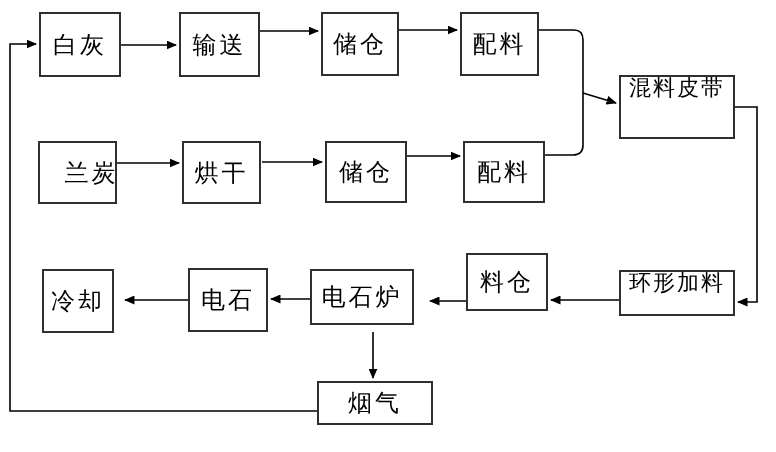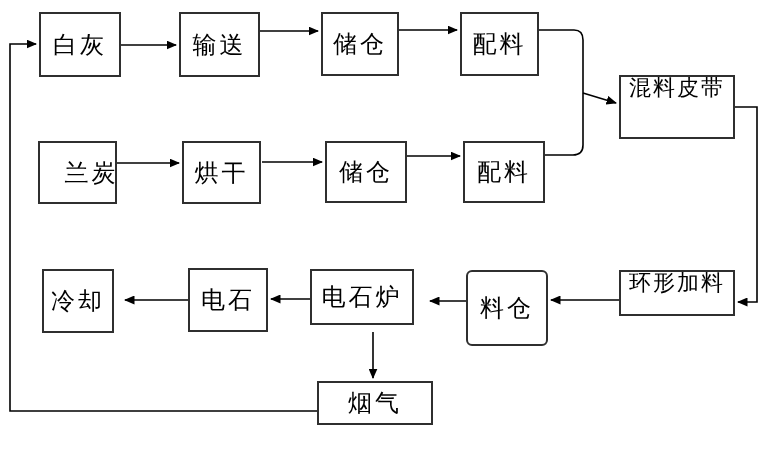--- a/index.html
+++ b/index.html
@@ -43,21 +43,21 @@
   #n-storage-bin-1   { left: 321px; top: 12px;  width: 78px;  height: 64px; }
   #n-batching-1      { left: 460px; top: 12px;  width: 79px;  height: 64px; }
   #n-mixing-belt     { left: 619px; top: 75px;  width: 116px; height: 64px; }
   #n-semi-coke       { left: 38px;  top: 141px; width: 79px;  height: 63px; padding-left: 28px; }
   #n-drying          { left: 182px; top: 141px; width: 79px;  height: 63px; }
   #n-storage-bin-2   { left: 325px; top: 141px; width: 82px;  height: 62px; }
   #n-batching-2      { left: 463px; top: 141px; width: 82px;  height: 62px; }
   #n-cooling         { left: 42px;  top: 269px; width: 72px;  height: 64px; }
   #n-carbide         { left: 188px; top: 268px; width: 80px;  height: 64px; }
   #n-carbide-furnace { left: 310px; top: 269px; width: 104px; height: 56px; }
-  #n-material-bin    { left: 466px; top: 270px; width: 82px;  height: 76px; border-radius: 6px; }
+  #n-material-bin    { left: 466px; top: 253px; width: 82px;  height: 58px; }
   #n-ring-feeder     { left: 619px; top: 270px; width: 116px; height: 46px; }
   #n-flue-gas        { left: 317px; top: 381px; width: 116px; height: 44px; }
 
   .wire {
     fill: none;
     stroke: #000000;
     stroke-width: 1.6;
   }
 </style>
 </head>

